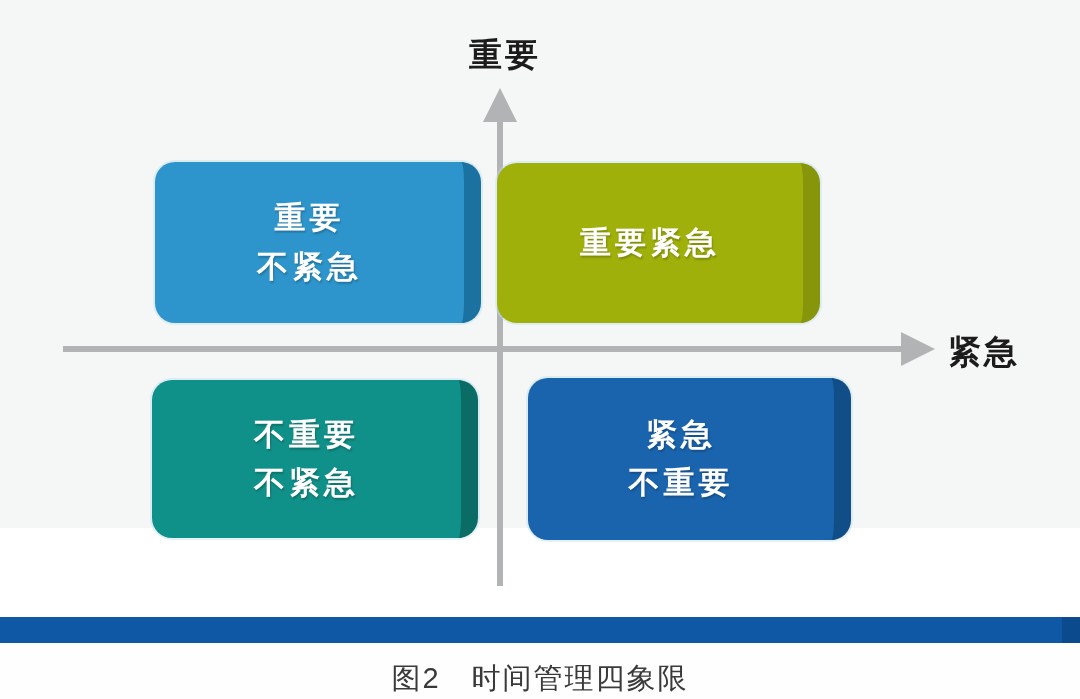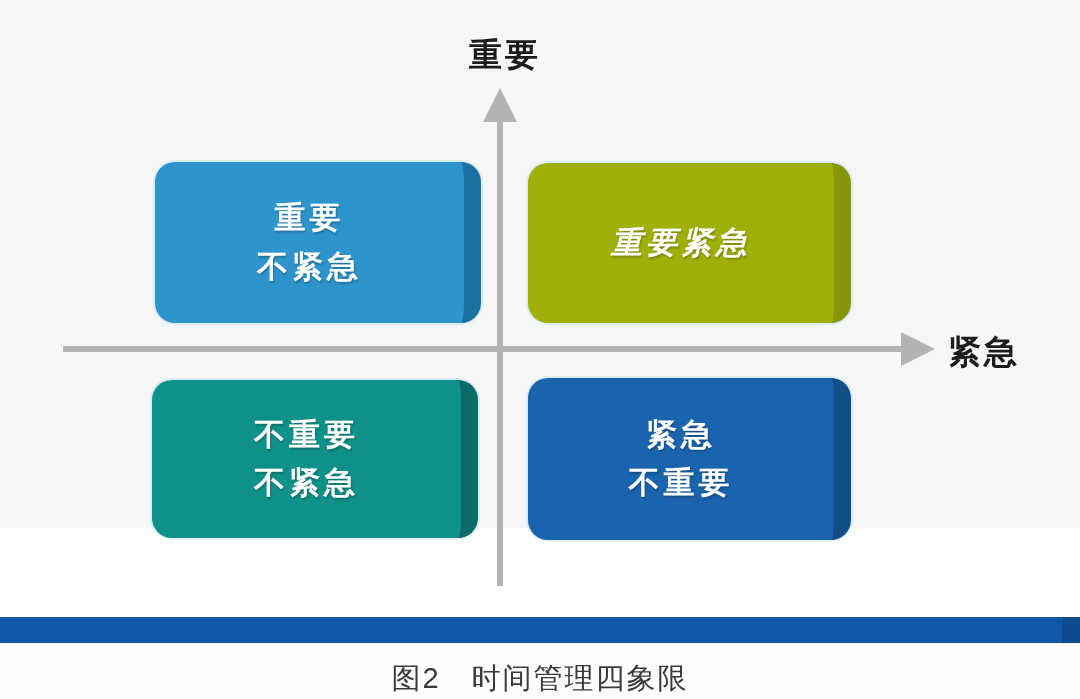--- a/index.html
+++ b/index.html
@@ -61,21 +61,21 @@
     align-items: center;
     gap: 14px;
     color: #ffffff;
     font-weight: bold;
     font-size: 31px;
     letter-spacing: 4px;
     text-shadow: 1px 2px 2px rgba(0,0,0,0.22);
     box-shadow: 0 0 0 2px rgba(190,225,245,0.45);
   }
   .q-tl { left: 155px; top: 162px; width: 326px; height: 161px; }
-  .q-tr { left: 528px; top: 163px; width: 323px; height: 160px; font-style: italic; }
+  .q-tr { left: 497px; top: 163px; width: 323px; height: 160px; }
   .q-bl { left: 152px; top: 380px; width: 326px; height: 158px; }
   .q-br { left: 528px; top: 378px; width: 323px; height: 162px; }
   .quad-line { line-height: 1.1; white-space: nowrap; }
   
   .divider-bar {
     position: absolute; left: 0; top: 617px;
     width: 1080px; height: 26px;
     background: #0e58a6;
   }
   .divider-bar-cap {

